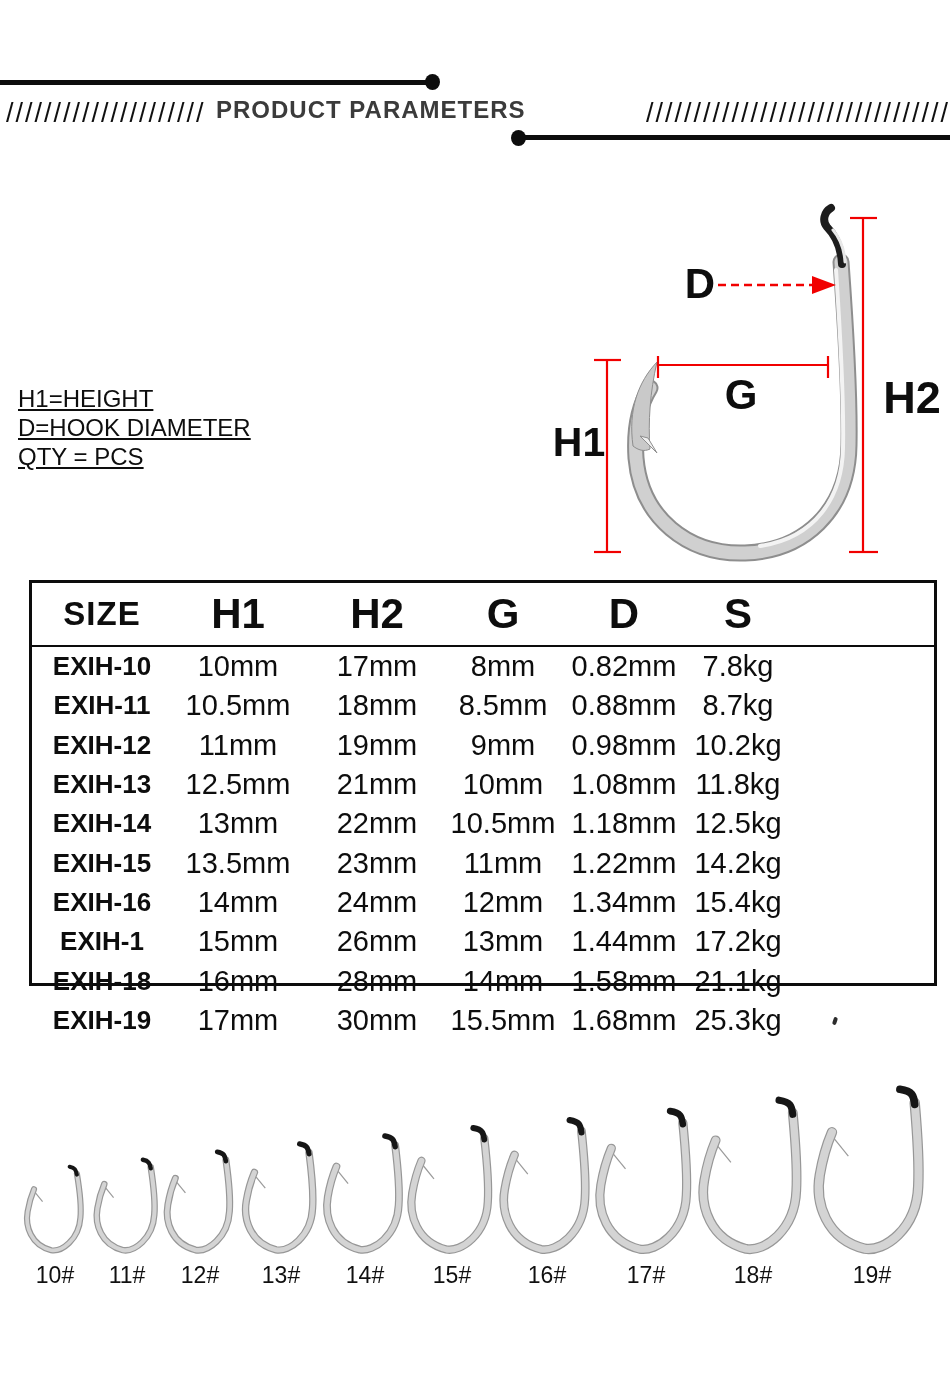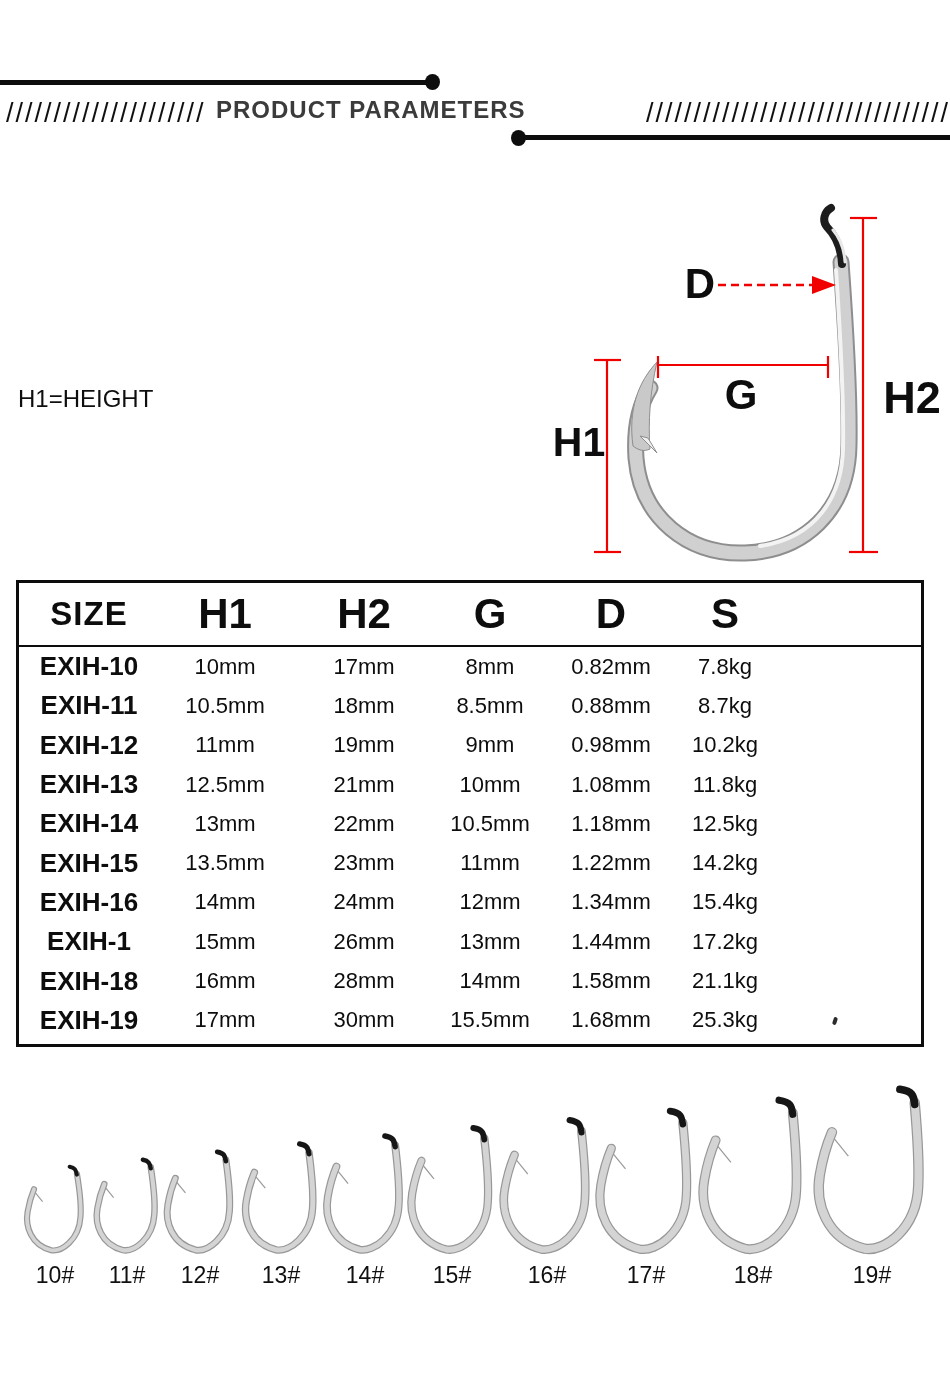--- a/index.html
+++ b/index.html
@@ -6,50 +6,52 @@
   body{width:950px;height:1380px;position:relative;overflow:hidden;
        font-family:"Liberation Sans",sans-serif;color:#0d0d0d;}
   
   .hline{position:absolute;height:5px;background:#0d0d0d;}
   .hdot{position:absolute;width:15px;height:16px;border-radius:50%;background:#0d0d0d;}
   .slashes{position:absolute;top:96px;height:34px;font-size:27px;letter-spacing:2px;
            color:#101010;white-space:nowrap;overflow:hidden;line-height:34px;}
   .title{position:absolute;top:91px;left:216px;width:434px;text-align:left;
          font-size:24px;font-weight:bold;letter-spacing:1px;color:#3b3b3b;line-height:38px;}
   
-  .legend{position:absolute;left:18px;top:384px;font-size:24px;line-height:29px;color:#0e0e0e;}
+  .legend{position:absolute;left:18px;top:384px;font-size:24px;line-height:29px;color:#0e0e0e;text-decoration:underline;}
   
-  .spec-table{position:absolute;left:16px;top:580px;width:908px;height:467px;
+  .spec-table{position:absolute;left:29px;top:580px;width:908px;height:406px;
               border:3px solid #0c0c0c;box-sizing:border-box;background:#fff;}
   .cols{display:grid;grid-template-columns:140px 132px 146px 106px 136px 92px 1fr;align-items:center;}
   .thead{height:62px;border-bottom:2px solid #0c0c0c;}
   .th{text-align:center;font-weight:bold;font-size:42px;}
   .th.size{font-size:33px;letter-spacing:1px;}
   .tbody{display:flex;flex-direction:column;height:393px;}
   .trow{flex:1;}
-  .td{text-align:center;font-size:22px;}
+  .td{text-align:center;font-size:29px;}
   .td.c0{font-weight:bold;font-size:26px;}
   .speck{position:absolute;left:833px;top:1017px;width:4px;height:8px;background:#2c2c2c;
          border-radius:2px;transform:rotate(18deg);}
   svg{position:absolute;pointer-events:none;}
   .diag-label{font-weight:bold;fill:#0d0d0d;}
 </style>
 </head>
 <body>
 
 <div class="hline" style="left:0;top:80px;width:426px;"></div>
 <div class="hdot" style="left:425px;top:74px;"></div>
 <div class="slashes" style="left:6px;width:211px;">/////////////////////</div>
 <div class="title">PRODUCT PARAMETERS</div>
 <div class="slashes" style="left:646px;width:304px;">////////////////////////////////</div>
 <div class="hdot" style="left:511px;top:130px;"></div>
 <div class="hline" style="left:519px;top:135px;width:431px;"></div>
 
 <div class="legend">
   <div>H1=HEIGHT</div>
+  <div>D=HOOK DIAMETER</div>
+  <div>QTY = PCS</div>
 </div>
 
 <svg style="left:540px;top:185px;width:410px;height:400px;" viewBox="540 185 410 400">
 
   <path d="M 841 262 C 846 330 850 395 849 445 C 848 512 803 551 745 553 C 688 555 641 518 636 458 C 634 428 640 404 650 388" fill="none" stroke="#8e8e8e" stroke-width="17" stroke-linecap="round"></path>
   <path d="M 841 262 C 846 330 850 395 849 445 C 848 512 803 551 745 553 C 688 555 641 518 636 458 C 634 428 640 404 650 388" fill="none" stroke="#d0d0d0" stroke-width="13" stroke-linecap="round"></path>
   <path d="M 836 270 C 840 330 844 400 843 448 C 842 498 815 538 760 546" fill="none" stroke="#f3f3f3" stroke-width="4" stroke-linecap="round"></path>
 
   <path d="M 633 446 C 628 410 638 382 657 362 C 650 392 648 422 650 449 C 644 452 638 450 633 446 Z" fill="#c9c9c9" stroke="#8e8e8e" stroke-width="1"></path>
 

